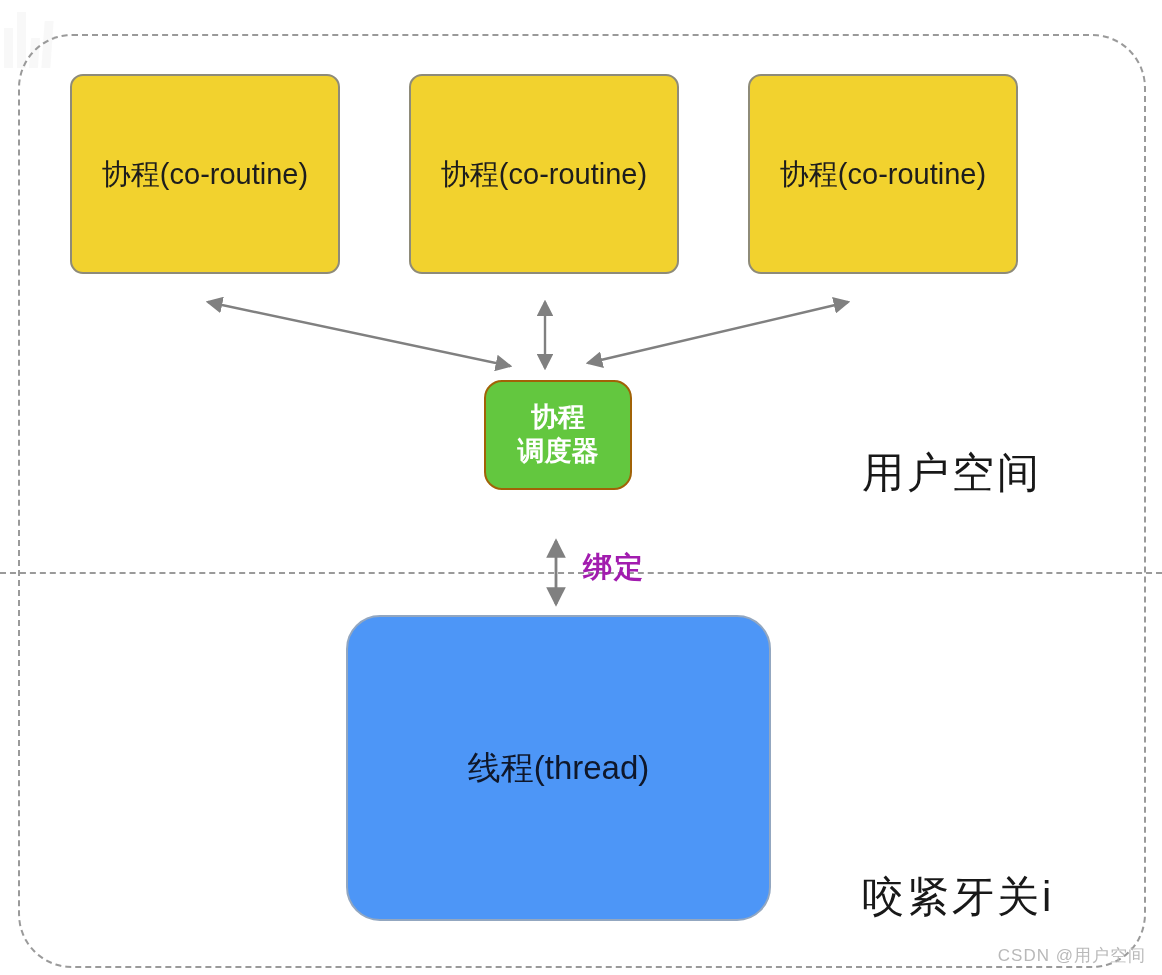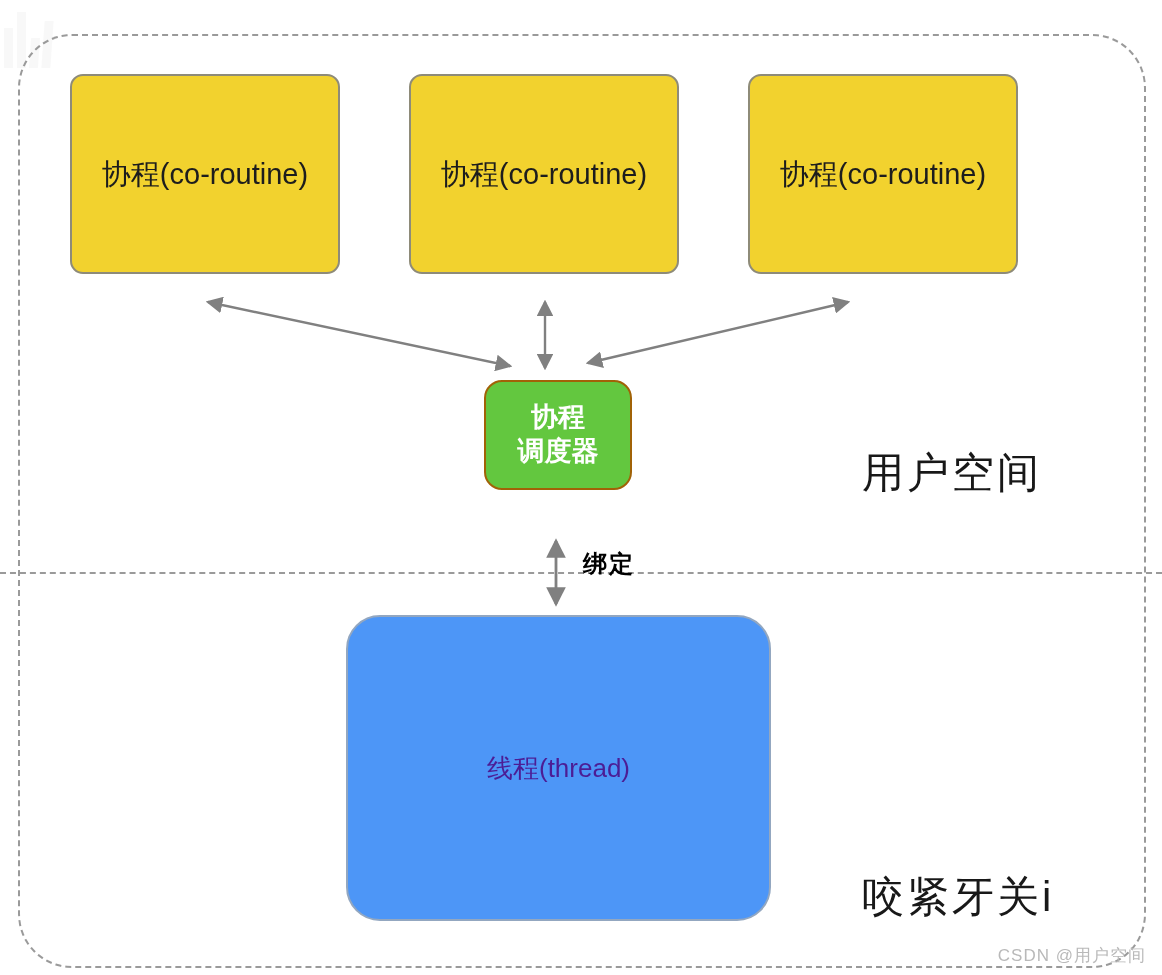--- a/index.html
+++ b/index.html
@@ -97,22 +97,22 @@
     width: 148px;
     height: 110px;
     white-space: pre-line;
     font-weight: bold;
   }
 
   .box-thread {
     background: #4d96f7;
     border: 2px solid #93a7c0;
     border-radius: 34px;
-    color: #4c1d95;
-    font-size: 26px;
+    color: #0f172a;
+    font-size: 33px;
     left: 346px;
     top: 615px;
     width: 425px;
     height: 306px;
   }
 
   
   .arrows {
     position: absolute;
     left: 0;
@@ -120,23 +120,23 @@
     width: 1162px;
     height: 975px;
     pointer-events: none;
   }
 
   
   .bind-label {
     position: absolute;
     left: 583px;
     top: 548px;
-    font-size: 24px;
+    font-size: 29px;
     font-weight: bold;
-    color: #000000;
+    color: #a21caf;
     letter-spacing: 2px;
   }
 
   
   .space-label {
     position: absolute;
     font-size: 42px;
     color: #181818;
     letter-spacing: 3px;
   }

